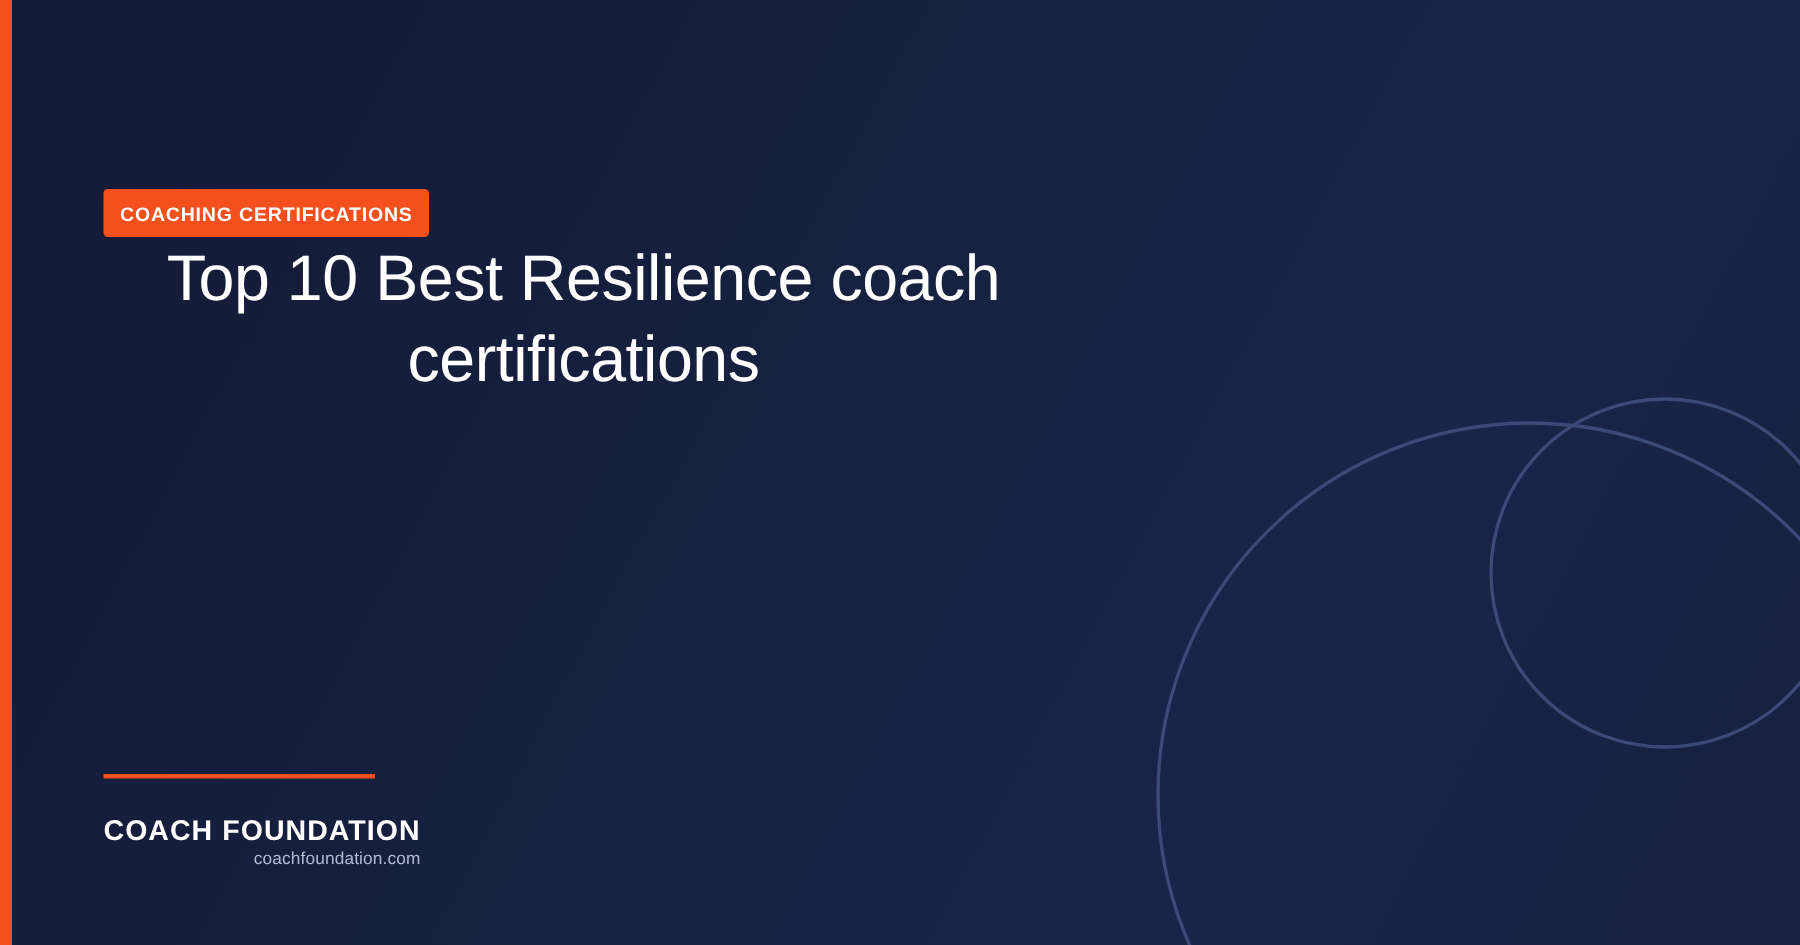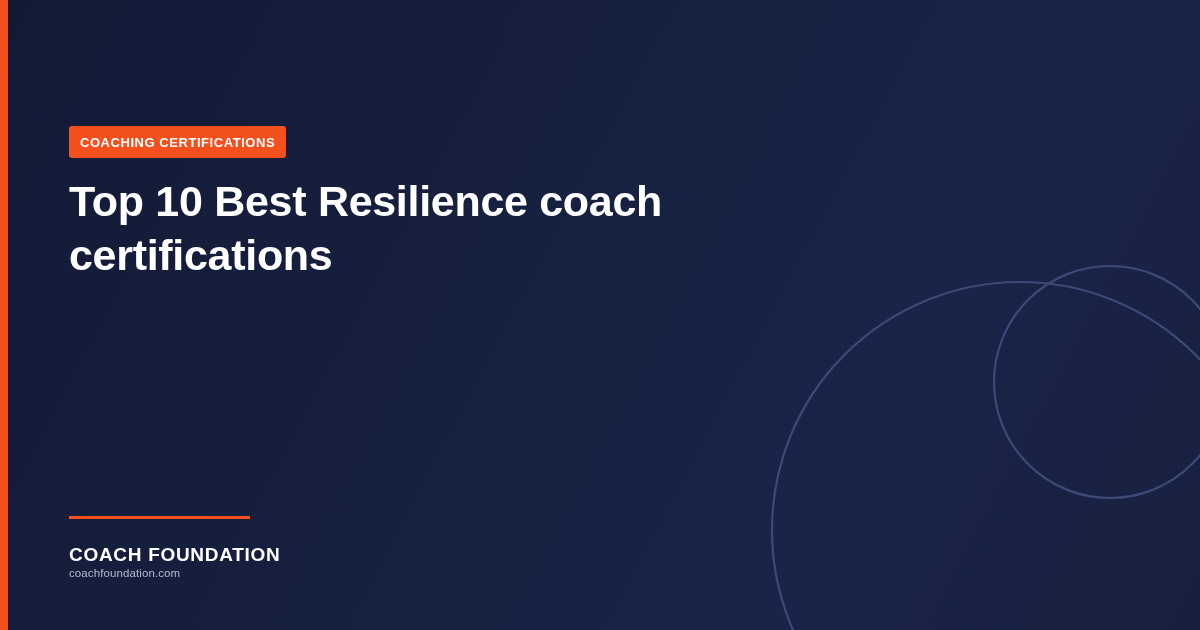--- a/index.html
+++ b/index.html
@@ -67,28 +67,29 @@
     color: #ffffff;
     font-size: 13px;
     font-weight: bold;
     letter-spacing: 0.55px;
     white-space: nowrap;
   }
 
   .title {
     position: absolute;
     left: 69px;
-    top: 174px;
+    top: 159px;
     width: 640px;
     margin: 0;
     color: #ffffff;
     font-size: 43px;
-    font-weight: bold;
+    font-weight: normal;
     line-height: 54px;
     letter-spacing: -0.3px;
+    text-align: center;
   }
 
   .footer {
     position: absolute;
     left: 69px;
     top: 516px;
   }
 
   .footer-rule {
     width: 181px;
@@ -105,20 +106,21 @@
     line-height: 17px;
   }
 
   .brand-url {
     margin-top: 3px;
     color: #b3bbd0;
     font-size: 11.5px;
     font-weight: normal;
     line-height: 15px;
     letter-spacing: 0.1px;
+    text-align: right;
   }
 </style>
 </head>
 <body>
 
 <div class="canvas">
 
   <div class="edge-bar"></div>
 
   <svg class="decor" viewBox="0 0 1200 630" xmlns="http://www.w3.org/2000/svg">

